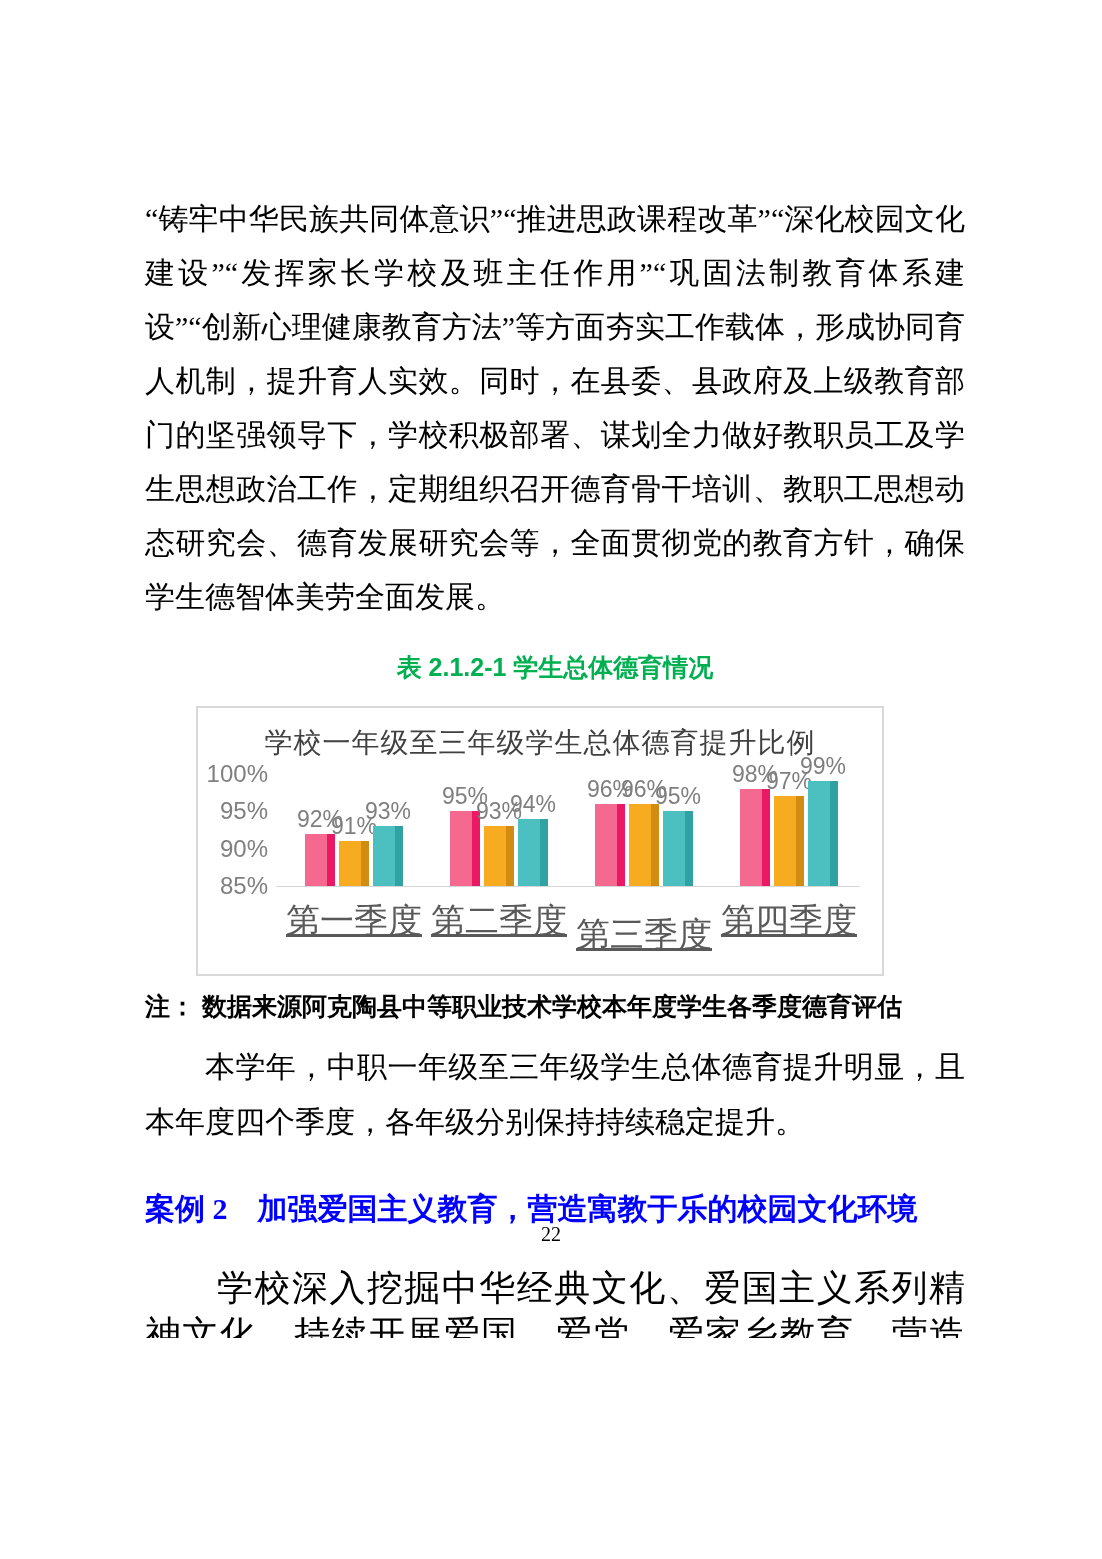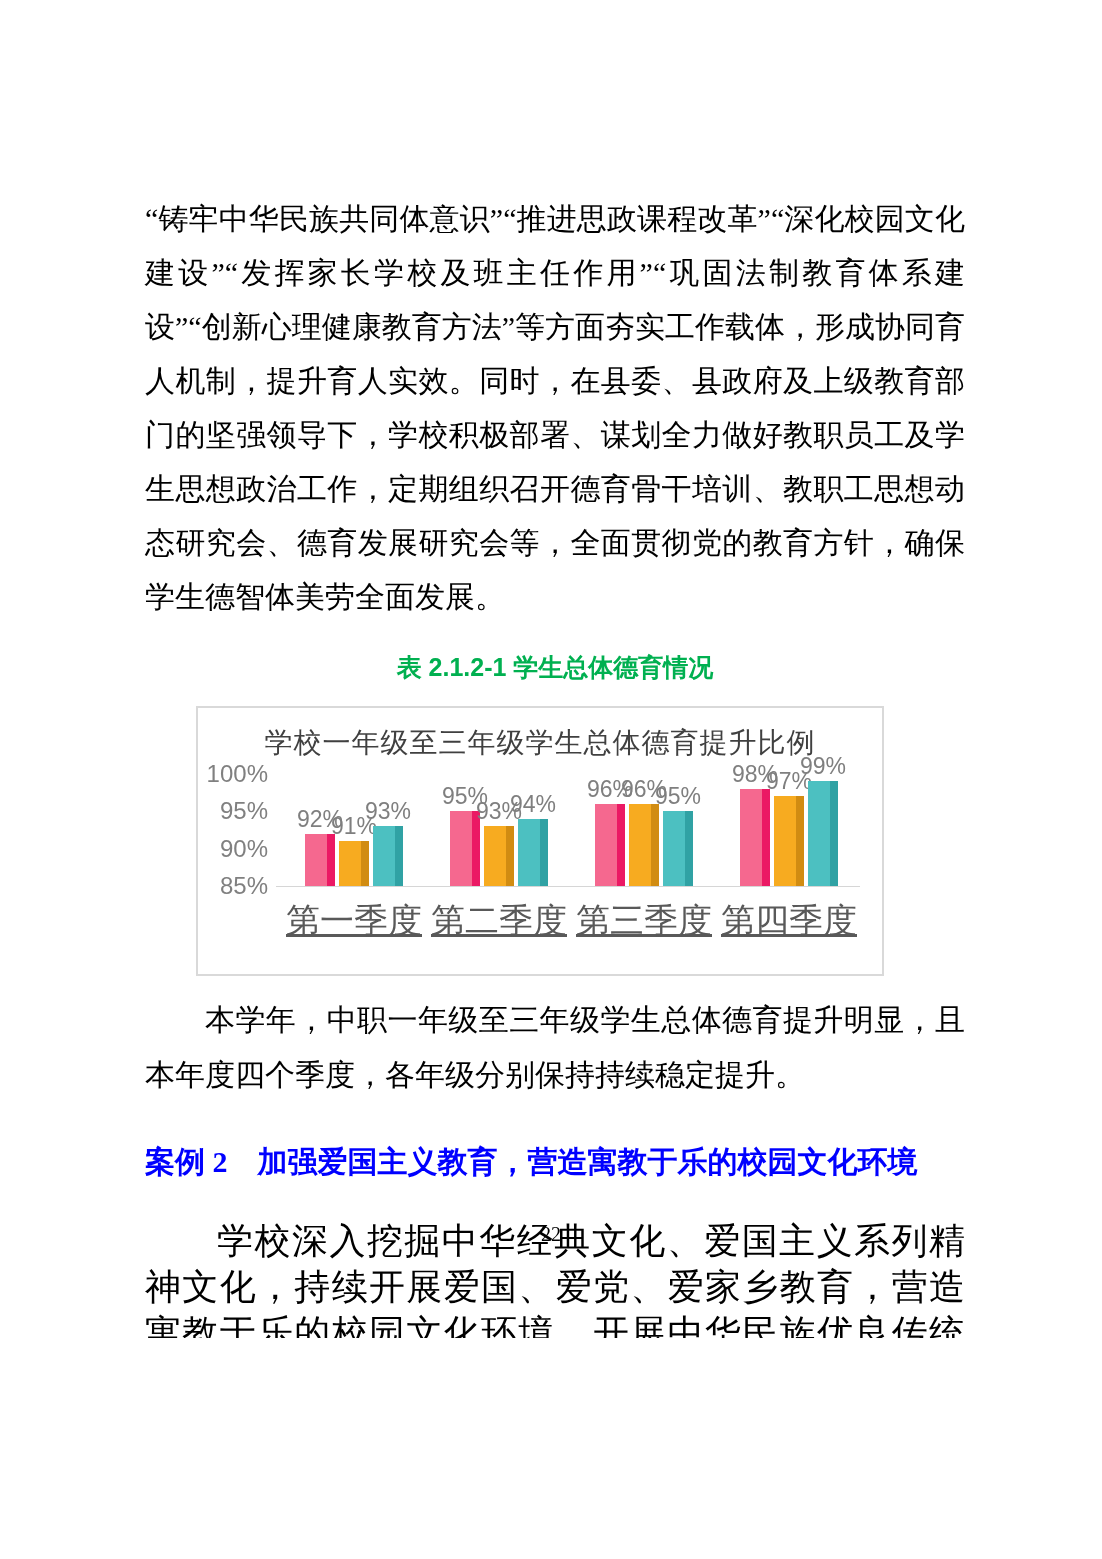--- a/index.html
+++ b/index.html
@@ -82,25 +82,26 @@
           <div class="bar" style="left: 175px; top: 118px; width: 30px; height: 60px; background: linear-gradient(90deg, rgb(76, 192, 193) 0px, rgb(76, 192, 193) 73%, rgb(48, 162, 164) 73%, rgb(48, 162, 164) 100%);"></div>
           <div class="bar-label" style="left: 158px; top: 90px;">93%</div>
           <div class="bar" style="left: 320px; top: 110.5px; width: 30px; height: 67.5px; background: linear-gradient(90deg, rgb(76, 192, 193) 0px, rgb(76, 192, 193) 73%, rgb(48, 162, 164) 73%, rgb(48, 162, 164) 100%);"></div>
           <div class="bar-label" style="left: 303px; top: 82.5px;">94%</div>
           <div class="bar" style="left: 465px; top: 103px; width: 30px; height: 75px; background: linear-gradient(90deg, rgb(76, 192, 193) 0px, rgb(76, 192, 193) 73%, rgb(48, 162, 164) 73%, rgb(48, 162, 164) 100%);"></div>
           <div class="bar-label" style="left: 448px; top: 75px;">95%</div>
           <div class="bar" style="left: 610px; top: 73px; width: 30px; height: 105px; background: linear-gradient(90deg, rgb(76, 192, 193) 0px, rgb(76, 192, 193) 73%, rgb(48, 162, 164) 73%, rgb(48, 162, 164) 100%);"></div>
           <div class="bar-label" style="left: 593px; top: 45px;">99%</div>
           <div class="cat-label" style="left: 86px; top: 190px;">第一季度</div>
           <div class="cat-label" style="left: 231px; top: 190px;">第二季度</div>
-          <div class="cat-label" style="left: 376px; top: 190px; text-align: center;">第三季度</div>
+          <div class="cat-label" style="left: 376px; top: 204px; text-align: center;">第三季度</div>
           <div class="cat-label" style="left: 521px; top: 190px;">第四季度</div>
         </div>
     </div>
 
+    <div id="note">注： 数据来源阿克陶县中等职业技术学校本年度学生各季度德育评估</div>
 
     <div id="p2" class="body-para">本学年，中职一年级至三年级学生总体德育提升明显，且本年度四个季度，各年级分别保持持续稳定提升。</div>
 
     <div id="heading">案例 2　加强爱国主义教育，营造寓教于乐的校园文化环境</div>
 
     <div id="p3" class="body-para">学校深入挖掘中华经典文化、爱国主义系列精神文化，持续开展爱国、爱党、爱家乡教育，营造寓教于乐的校园文化环境。开展中华民族优良传统和中国革命传统教育、时事政策教育，引导学生树立民族自尊心、自信</div>
   </div>
 
   <div id="page-number">22</div>
 </div>

